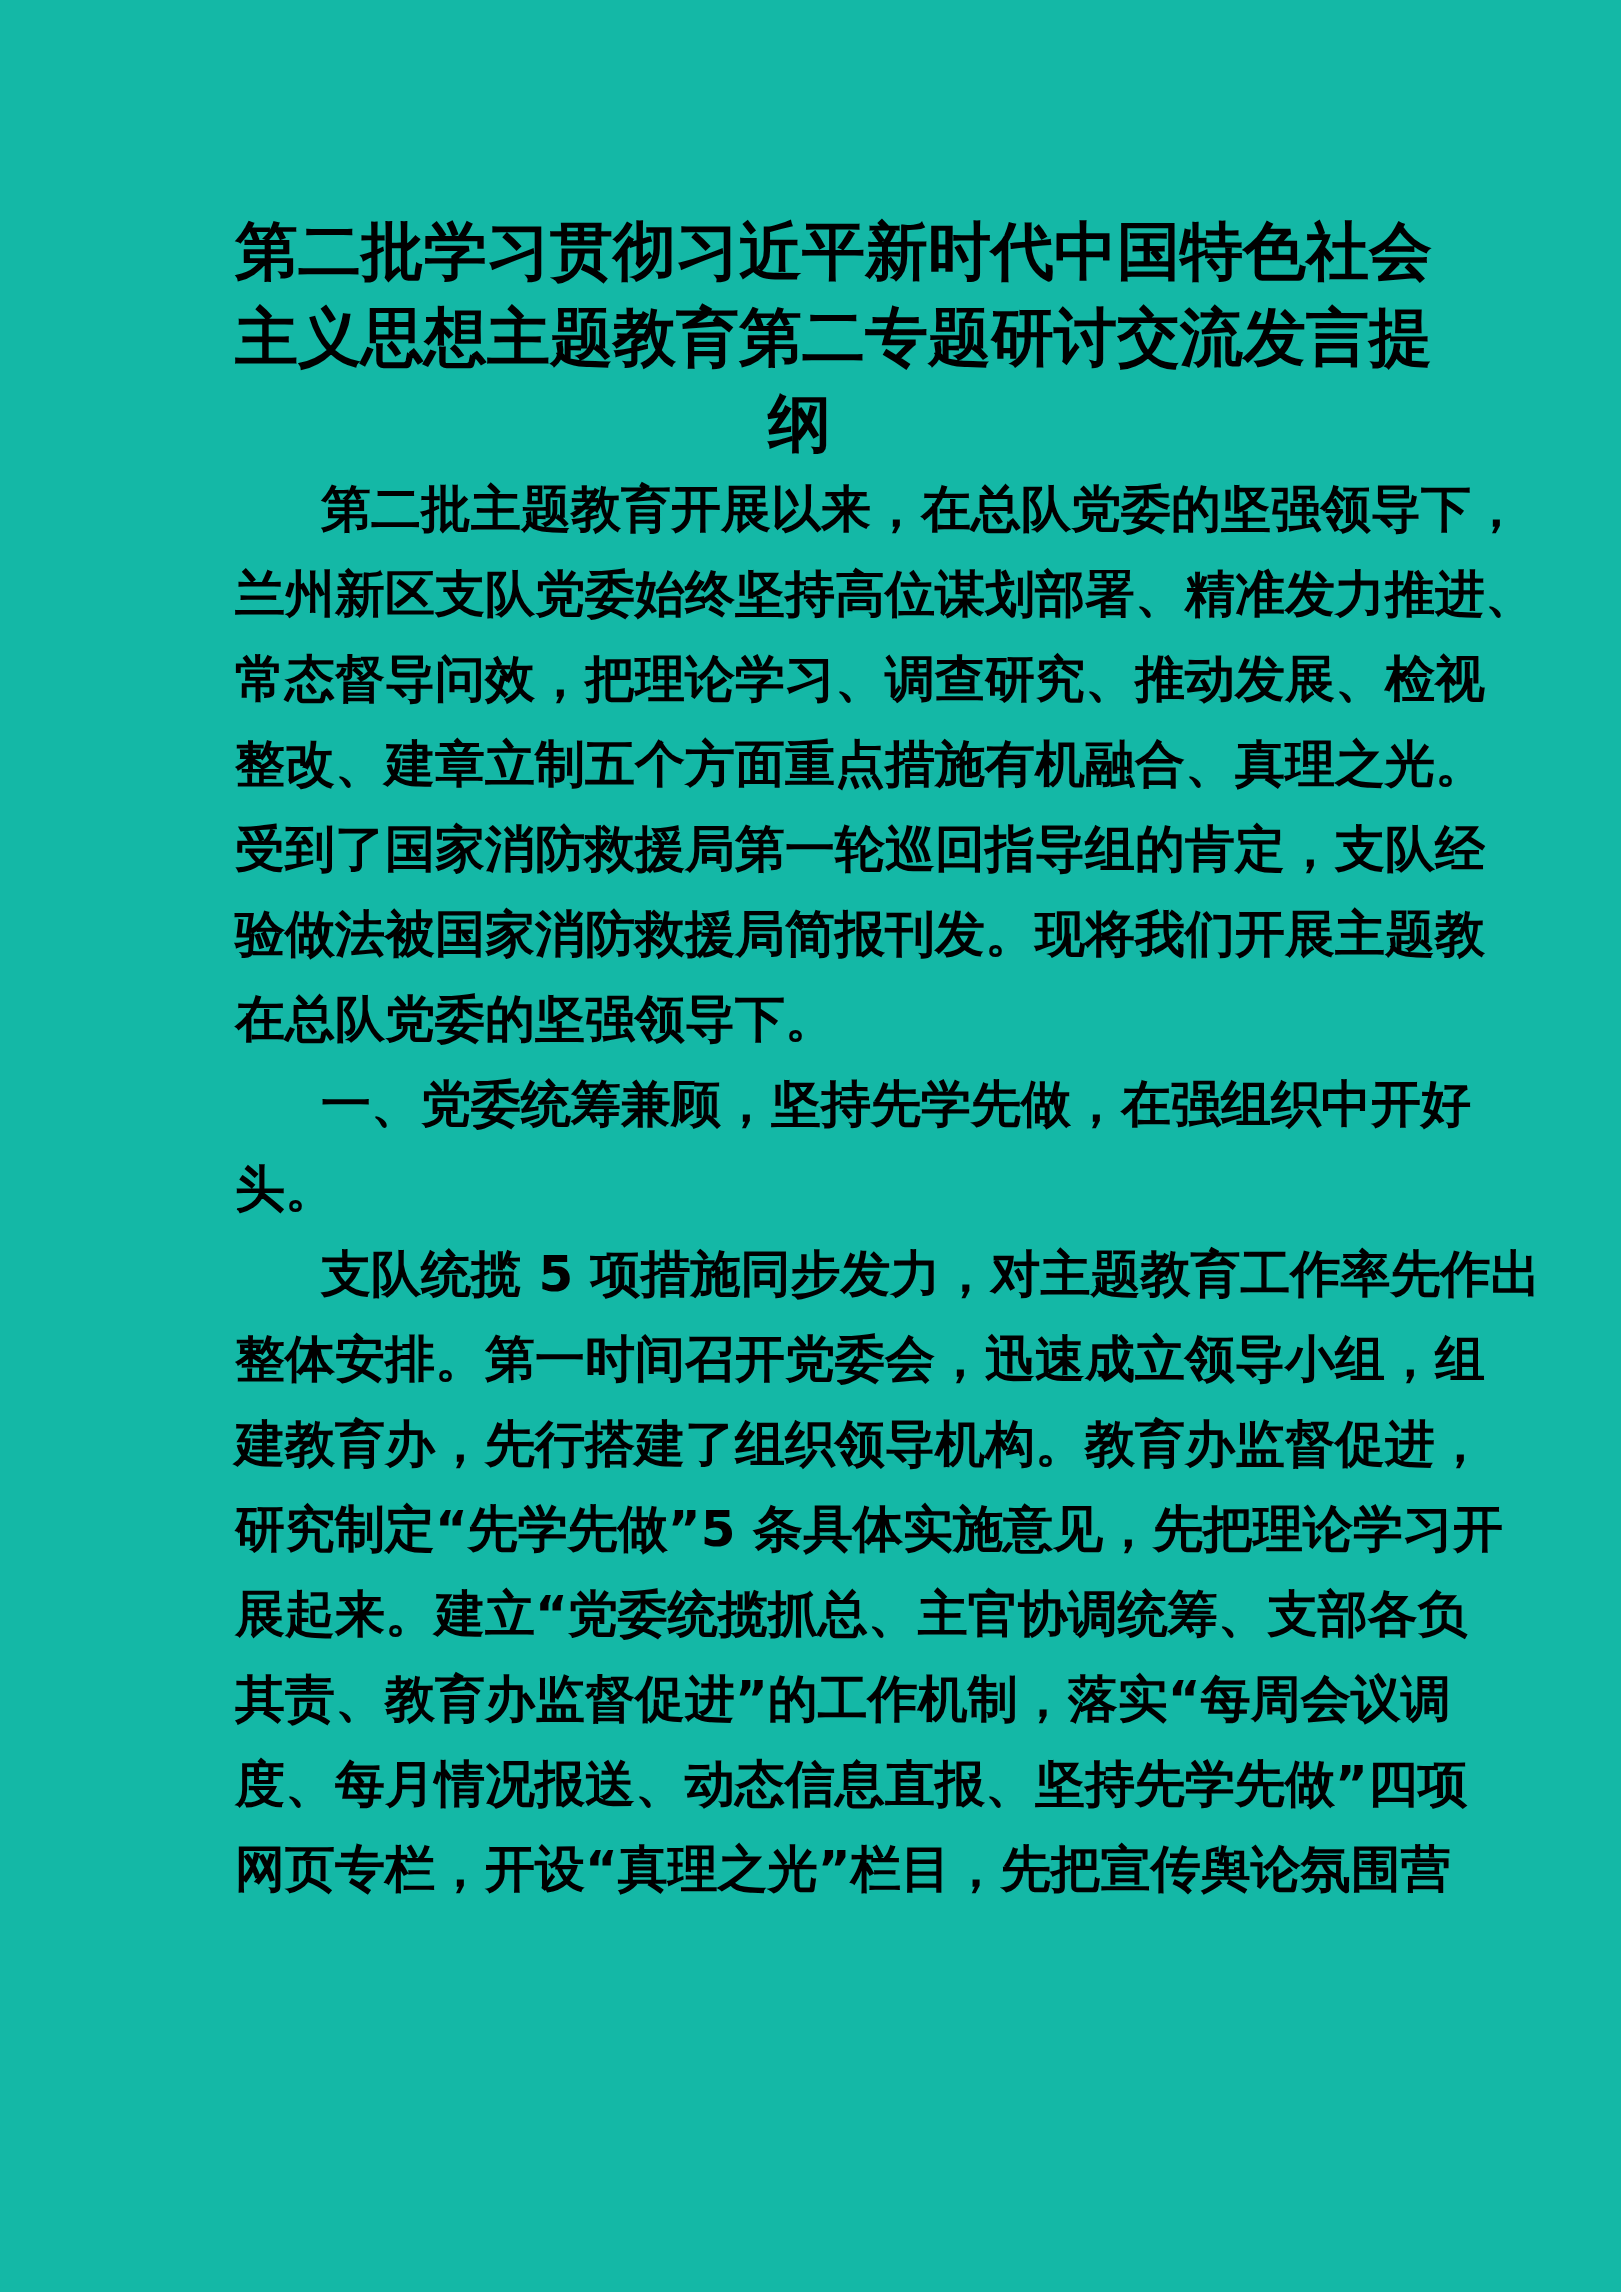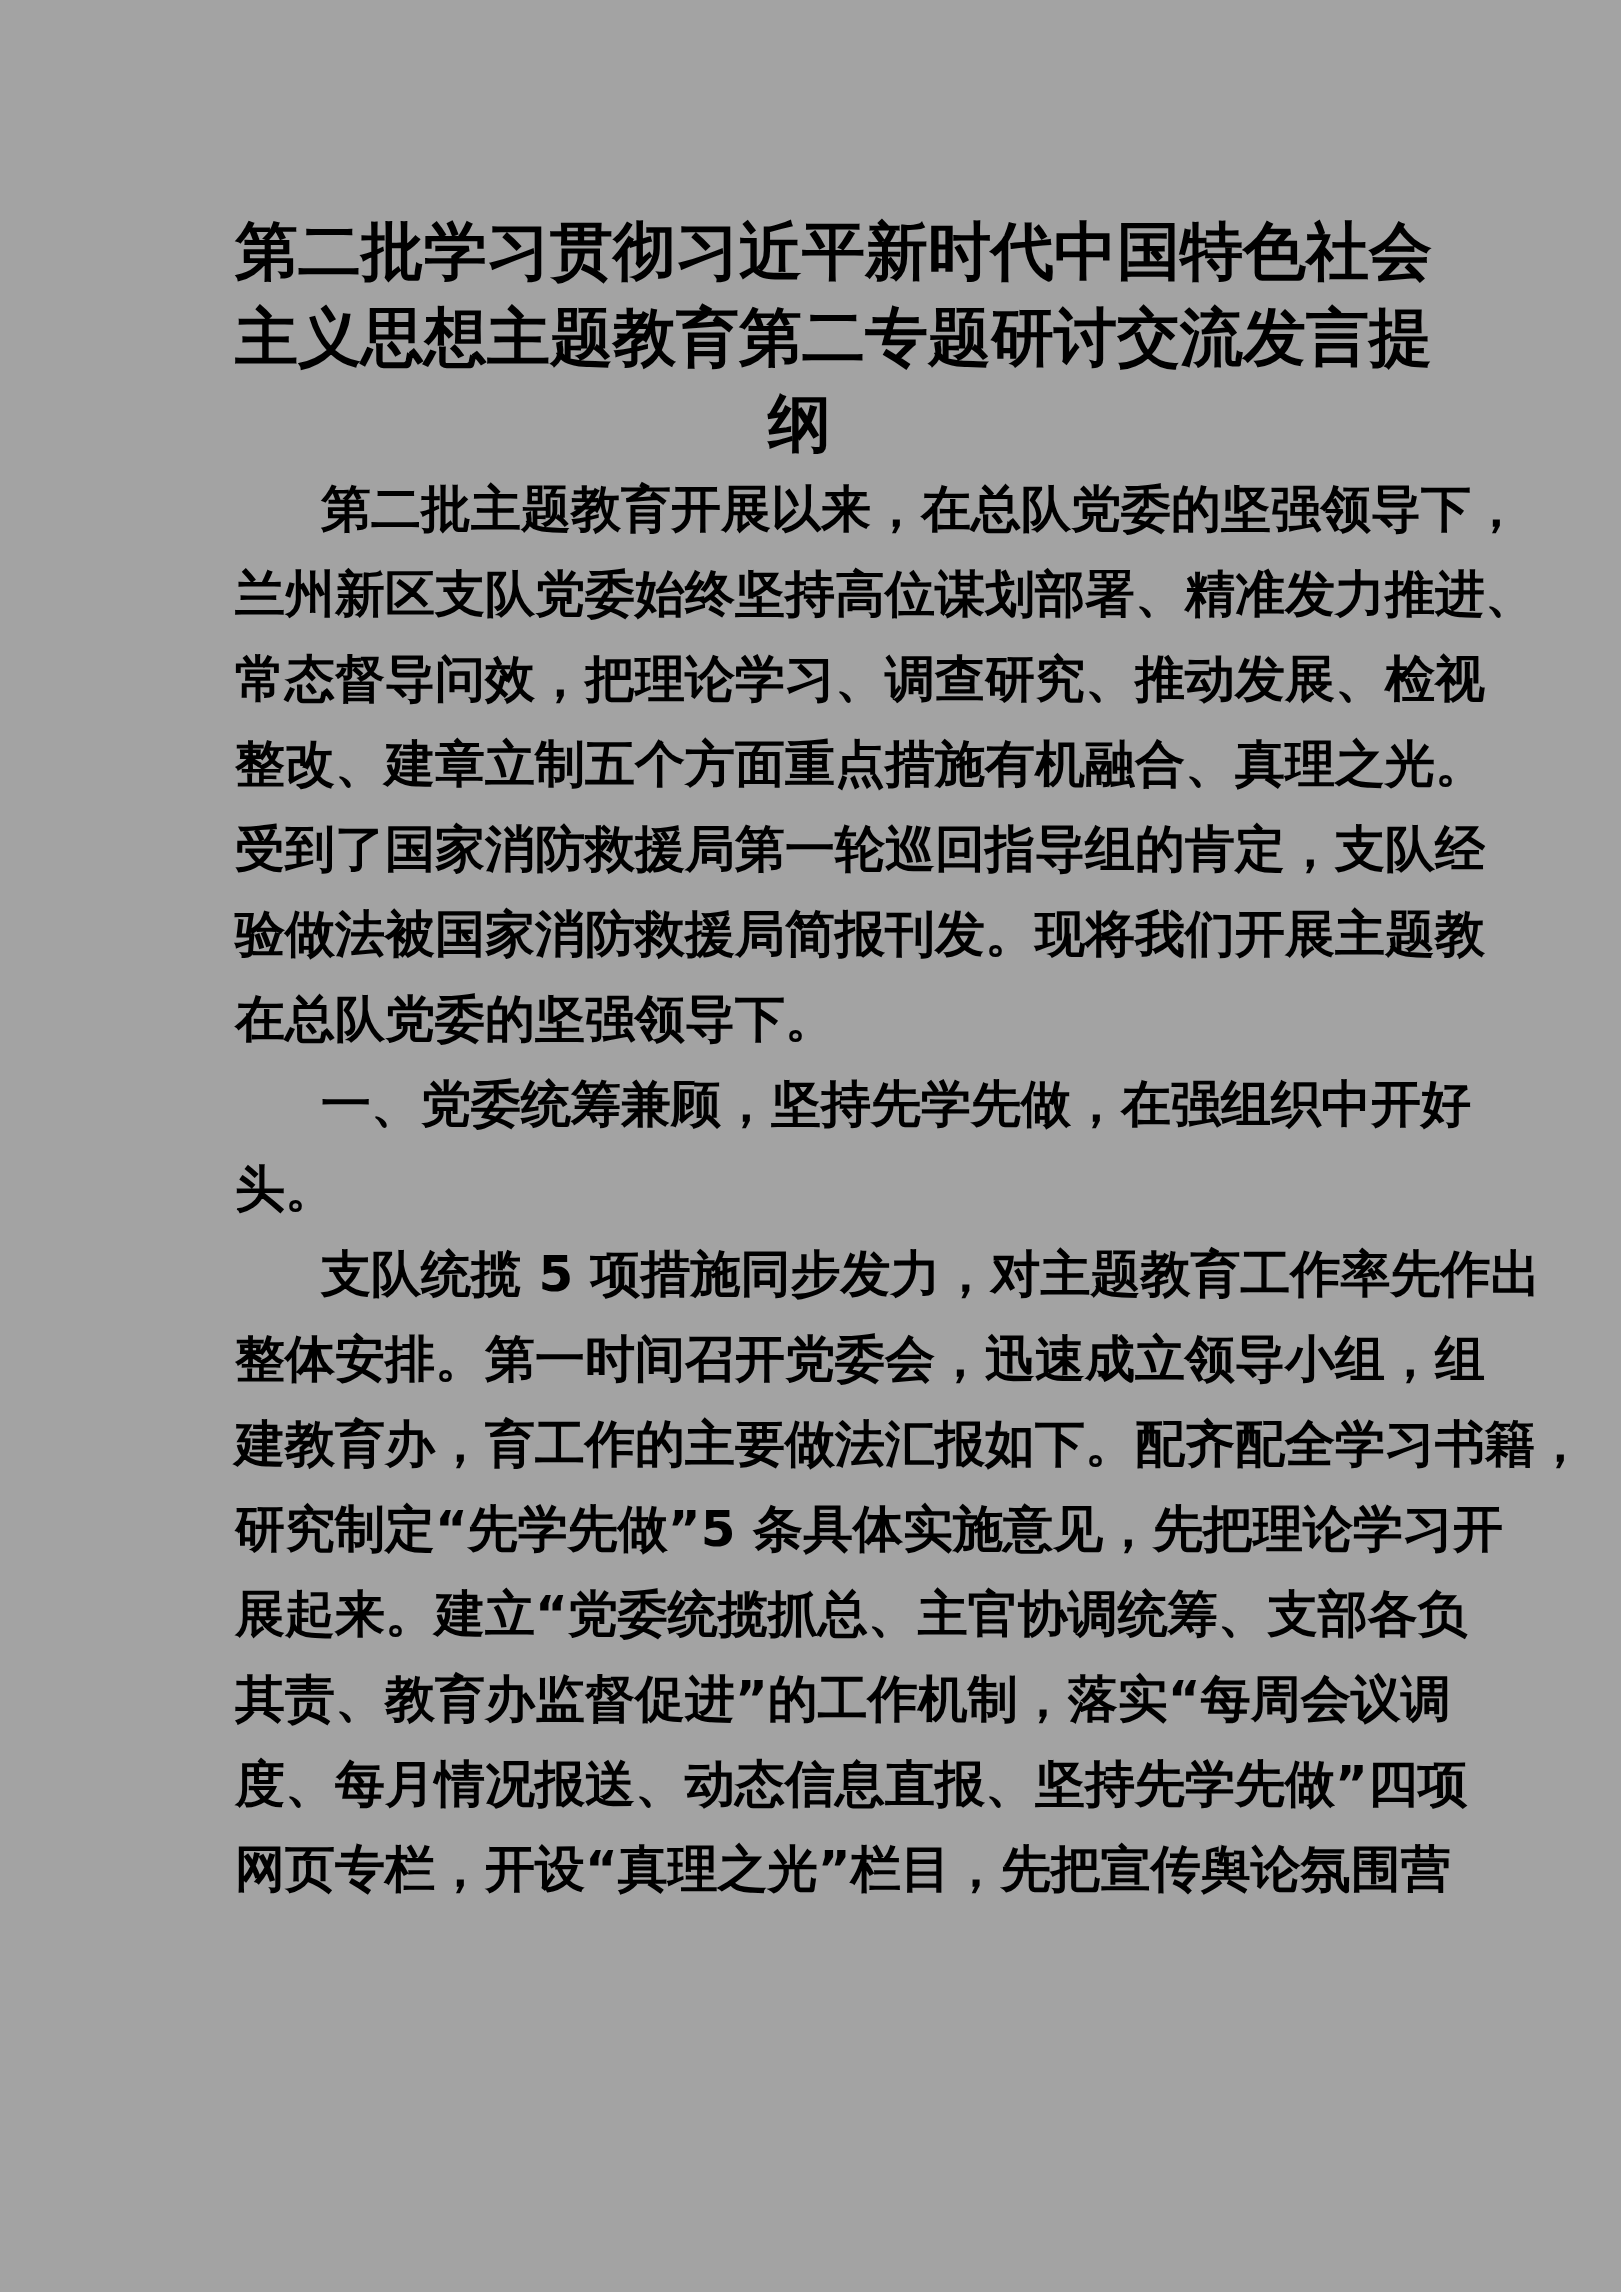--- a/index.html
+++ b/index.html
@@ -4,21 +4,21 @@
 <style>
   html, body {
     margin: 0;
     padding: 0;
     background: #ffffff;
   }
   .page {
     position: relative;
     width: 1621px;
     height: 2293px;
-    background: #a3a3a3;
+    background: #14b8a6;
     overflow: hidden;
     font-family: "DejaVu Sans", sans-serif;
     color: #000000;
   }
   .content {
     margin-left: 235px;
     width: 1129px;
   }
   .title {
     padding-top: 209px;
@@ -67,21 +67,21 @@
           <div class="line">验做法被国家消防救援局简报刊发。现将我们开展主题教</div>
           <div class="line">在总队党委的坚强领导下。</div>
         </div>
         <div class="para">
           <div class="line first">一、党委统筹兼顾，坚持先学先做，在强组织中开好</div>
           <div class="line">头。</div>
         </div>
         <div class="para">
           <div class="line first">支队统揽 5 项措施同步发力，对主题教育工作率先作出</div>
           <div class="line">整体安排。第一时间召开党委会，迅速成立领导小组，组</div>
-          <div class="line">建教育办，育工作的主要做法汇报如下。配齐配全学习书籍，</div>
+          <div class="line">建教育办，先行搭建了组织领导机构。教育办监督促进，</div>
           <div class="line">研究制定“先学先做”5 条具体实施意见，先把理论学习开</div>
           <div class="line">展起来。建立“党委统揽抓总、主官协调统筹、支部各负</div>
           <div class="line">其责、教育办监督促进”的工作机制，落实“每周会议调</div>
           <div class="line">度、每月情况报送、动态信息直报、坚持先学先做”四项</div>
           <div class="line">网页专栏，开设“真理之光”栏目，先把宣传舆论氛围营</div>
         </div>
       </div>
   </div>
 </div>
 

